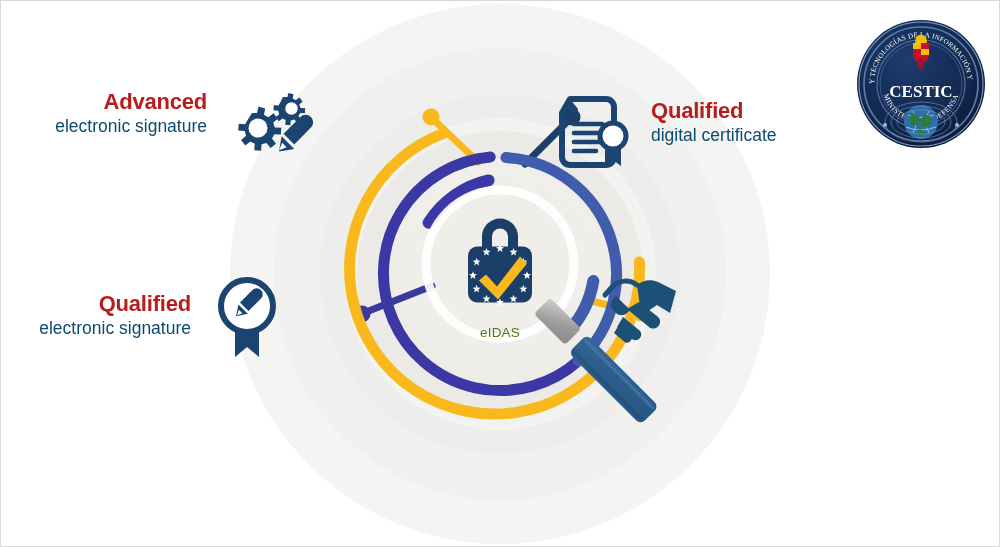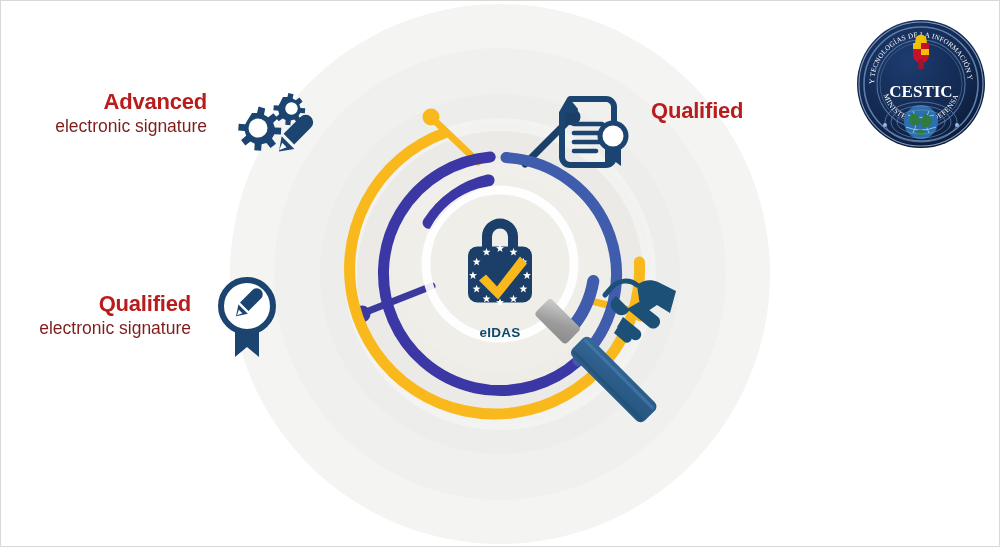--- a/index.html
+++ b/index.html
@@ -46,43 +46,43 @@
   
   .lock-wrap{
     position:absolute;
     left:50%; top:50%;
     transform:translate(-50%,-50%);
     width:150px;
     text-align:center;
   }
   .eidas-label{
     font-size:13.5px;
-    font-weight:700;
-    color:#0c4a6e;
+    font-weight:400;
+    color:#4d7c0f;
     letter-spacing:.2px;
     margin-top:8px;
   }
 
   
   .label{
     position:absolute;
     color:#1b3f68;
     line-height:1.22;
     white-space:nowrap;
   }
   .label .l1{
     font-size:22px;
     font-weight:700;
     letter-spacing:-0.2px;
     color:#b91c1c;
   }
   .label .l2{
     font-size:17.5px;
     font-weight:400;
-    color:#7f1d1d;
+    color:#0c4a6e;
   }
   .label.right{text-align:left;}
   .label.left{text-align:right;}
 
   #label-advanced{left:10px;top:88px;width:196px;}
   #label-qualified-cert{left:650px;top:97px;}
   #label-qualified-sig{left:0px;top:290px;width:190px;}
   #label-trust{left:694px;top:283px;}
 
   
@@ -208,20 +208,21 @@
     <div class="eidas-label">eIDAS</div>
   </div>
 
   <div class="label left" id="label-advanced">
     <div class="l1">Advanced</div>
     <div class="l2">electronic signature</div>
   </div>
 
   <div class="label right" id="label-qualified-cert">
     <div class="l1">Qualified</div>
+    <div class="l2">digital certificate</div>
   </div>
 
   <div class="label left" id="label-qualified-sig">
     <div class="l1">Qualified</div>
     <div class="l2">electronic signature</div>
   </div>
 
 
   <svg class="icon" id="icon-gears-pen" viewBox="0 0 100 66" fill="#1b4570">
 

